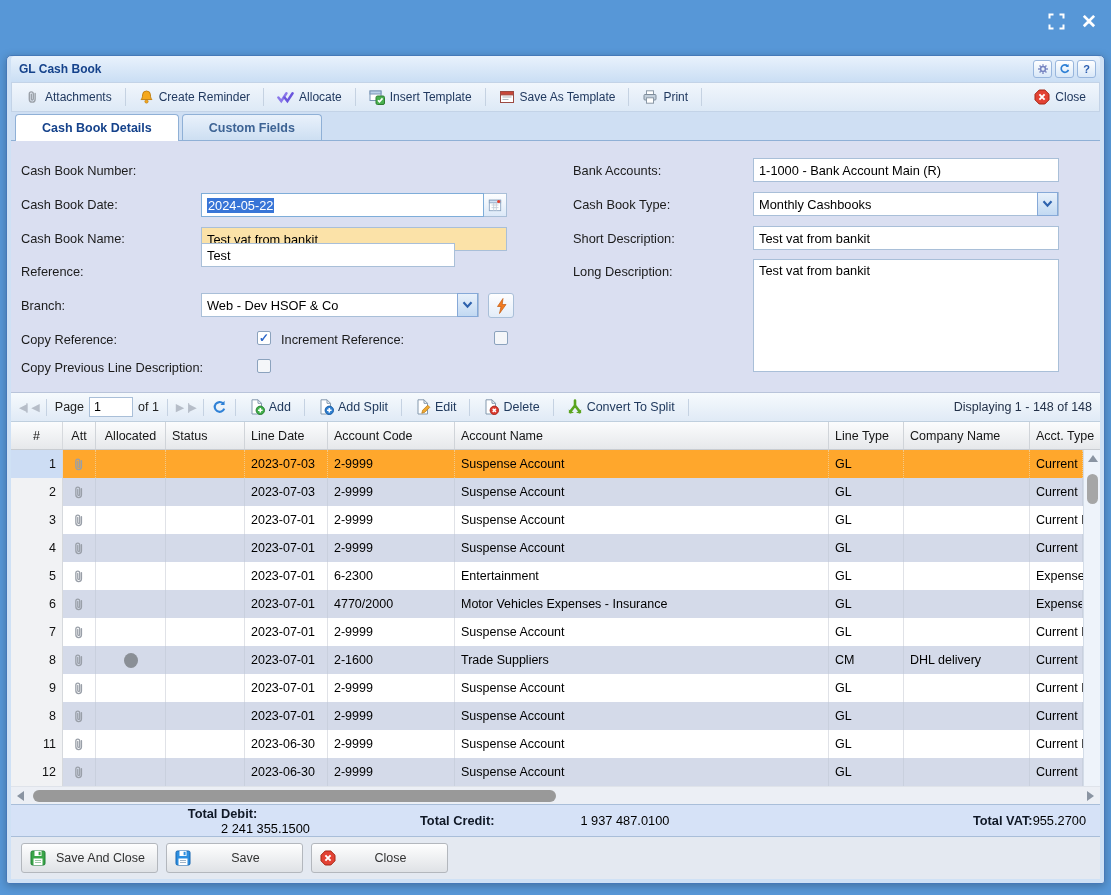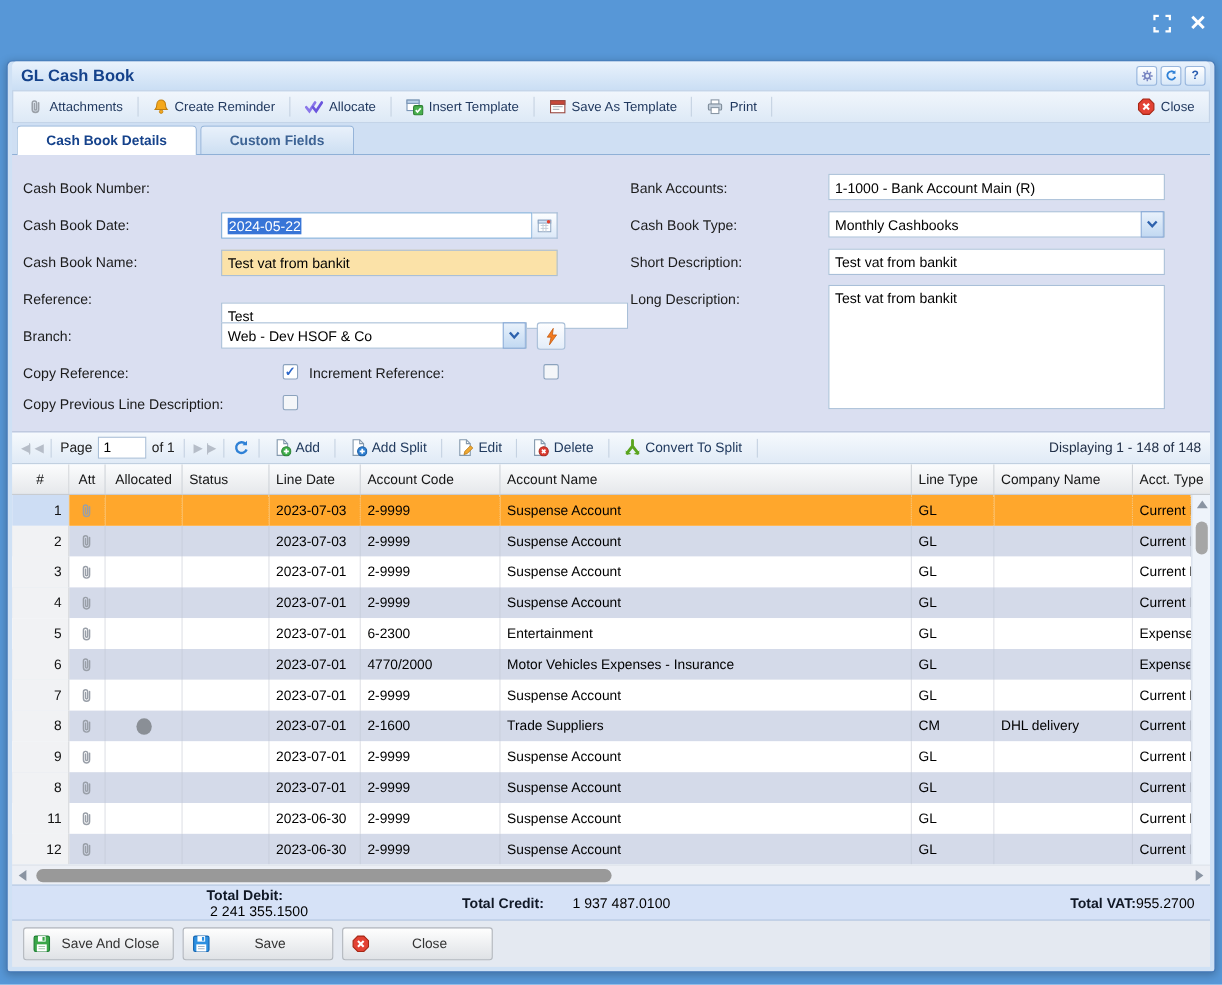--- a/index.html
+++ b/index.html
@@ -11,21 +11,21 @@
   .desk-btn { color:#fff; cursor:pointer; display:flex; align-items:center; }
   .desk-x { font-size:19px; font-weight:bold; line-height:1; }
 
   
   .window { position:absolute; left:6px; top:55px; width:1099px; height:829px;
             background:#cfe1f5; border:1px solid #4579b8; border-radius:5px 5px 3px 3px;
             padding:0 4px 4px 4px; box-shadow:0 2px 8px rgba(0,0,0,.25); display:flex; flex-direction:column; }
 
   .titlebar { height:26px; display:flex; align-items:center; padding:0 4px 0 8px;
               background:linear-gradient(#e9f2fc,#cadef4); border-radius:4px 4px 0 0; }
-  .title { font-weight:bold; font-size:15px; color:#15428b; flex:1; }
+  .title { font-weight:bold; font-size:12px; color:#15428b; flex:1; }
   .win-tools { display:flex; gap:3px; }
   .win-tool { width:19px; height:18px; border:1px solid #98b6dd; border-radius:3px;
               background:linear-gradient(#ffffff,#d9e8f8); display:flex; align-items:center; justify-content:center;
               font-size:11px; font-weight:bold; color:#2a5db0; cursor:pointer; }
 
   
   .toolbar { height:30px; background:linear-gradient(#f1f6fc,#dde9f6); border:1px solid #c3d3e7;
              display:flex; align-items:center; padding:0 6px; gap:4px; }
   .tbtn { display:flex; align-items:center; gap:5px; padding:3px 7px; border-radius:3px; cursor:pointer;
           color:#21395f; font-size:12px; white-space:nowrap; }
@@ -101,21 +101,21 @@
   .hs-left { left:3px; } .hs-right { right:3px; }
   .tri-left { width:0;height:0;border-top:5px solid transparent;border-bottom:5px solid transparent;border-right:7px solid #8a94a2; }
   .tri-right { width:0;height:0;border-top:5px solid transparent;border-bottom:5px solid transparent;border-left:7px solid #8a94a2; }
   .hs-thumb { position:absolute; top:3px; left:22px; width:523px; height:12px; background:#999; border-radius:6px; cursor:pointer; }
 
   
   .totals { height:33px; background:#d6e2f7; border-top:1px solid #a9bed9; border-bottom:1px solid #a9bed9;
             display:flex; align-items:center; padding:0 14px; font-size:12.8px; }
   .tot-group { display:flex; align-items:center; }
   .tot-label { font-weight:bold; color:#101826; }
-  .tot-val { color:#000; margin-left:26px; }
+  .tot-val { color:#000; margin-left:86px; }
   .g1 { width:395px;flex-direction:column; } .g2 { width:405px; } .g3 { flex:1; justify-content:flex-end; }
   .g3 .tot-val { margin-left:0; }
 
   
   .footer { height:42px; background:#e4e9f1; display:flex; align-items:center; padding:0 10px; gap:8px; }
   .fbtn { width:137px; height:30px; border:1px solid #b3b7bd; border-radius:3px;
           background:linear-gradient(#fefefe,#dfe2e6); display:flex; align-items:center; gap:6px;
           padding:0 8px; font-size:12.5px; color:#333; cursor:pointer; }
   .fbtn span.lbl { flex:1; text-align:center; }
   svg { display:block; }
@@ -255,21 +255,21 @@
           </svg>
         </span>
     </span>
 
     <span class="flabel" style="top:90px">Cash Book Name:</span>
     <div class="input req" style="left:190px;top:86px;width:306px">
         <span>Test vat from bankit</span>
       </div>
 
     <span class="flabel" style="top:123px">Reference:</span>
-    <div class="input" style="left:190px;top:134px;width:370px">
+    <div class="input" style="left:190px;top:102px;width:254px">
         <span>Test</span>
       </div>
 
     <span class="flabel" style="top:157px">Branch:</span>
     <div class="input" style="left:190px;top:152px;width:278px">
       <span>Web - Dev HSOF &amp; Co</span>
       <span class="combo-trigger">
           <svg width="11" height="8" viewBox="0 0 12 9">
             <path d="M1.5 1.5L6 6.5l4.5-5" fill="none" stroke="#2e62ad" stroke-width="2.4"></path>
           </svg>

